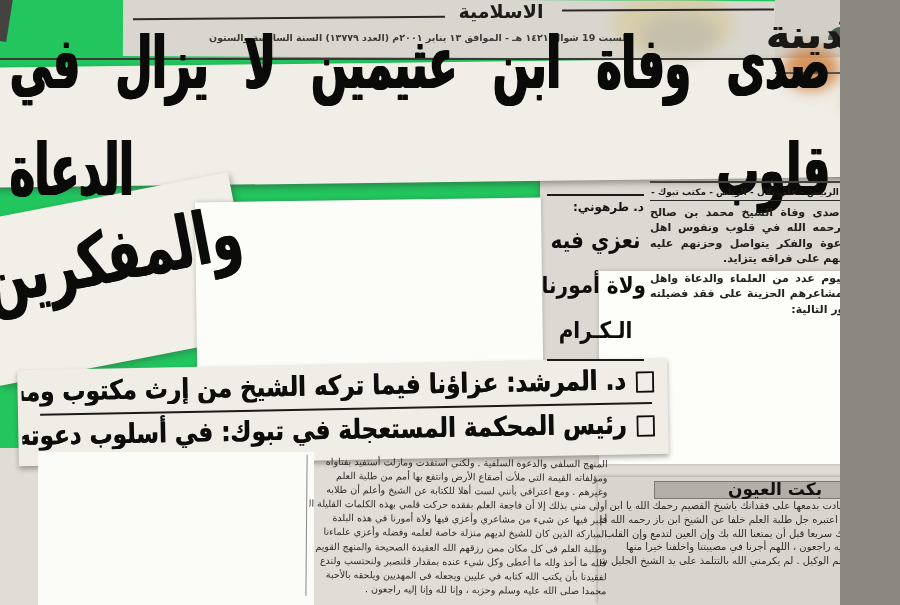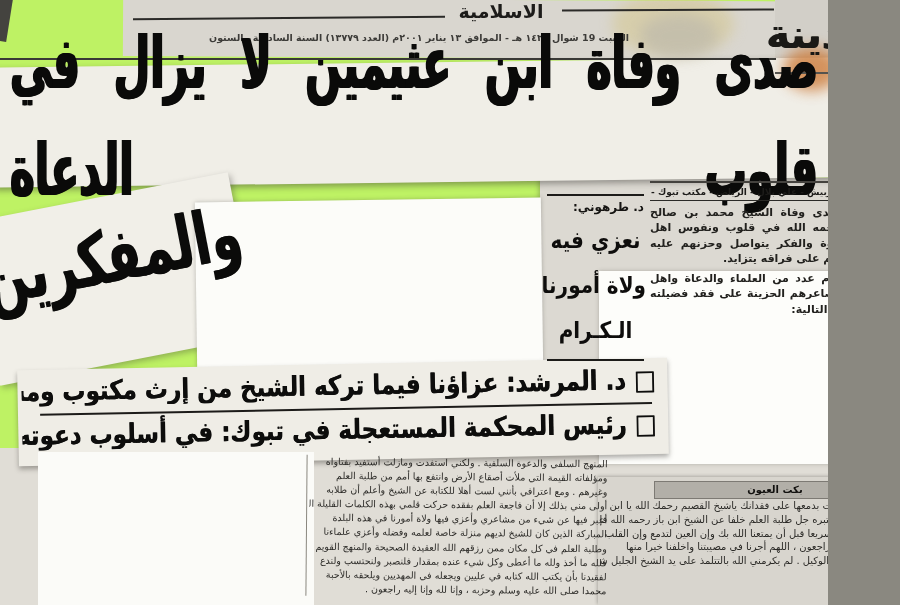--- a/index.html
+++ b/index.html
@@ -1,17 +1,17 @@
 <!DOCTYPE html>
 <html lang="ar"><head>
 <meta charset="utf-8">
 <style>
   html,body{margin:0;padding:0;background:#8a8880;}
   .canvas{position:relative;width:828px;height:605px;overflow:hidden;
-    background:#bef264;font-family:"DejaVu Sans",sans-serif;color:#141311;}
+    background:#22c55e;font-family:"DejaVu Sans",sans-serif;color:#141311;padding-left:12px;}
   .ar{direction:rtl;unicode-bidi:isolate;}
   
   .piece{position:absolute;z-index:1;}
   #masthead-bg{left:123px;top:0;width:777px;height:58px;background:#d9d6cf;transform:rotate(.3deg);}
   #logo-bg{left:775px;top:0;width:125px;height:80px;background:#d2cfc8;}
   #bottom-bg{left:0;top:448px;width:900px;height:157px;background:#e0ddd6;}
   #midright-bg{left:540px;top:178px;width:358px;height:292px;background:#dcd9d2;box-shadow:-2px 0 4px rgba(60,58,52,.25);}
   
   .layer2{position:absolute;z-index:2;}
   #headline-strip{left:-6px;top:62px;width:912px;height:120px;background:#f0eee7;transform:rotate(-.7deg);box-shadow:0 3px 6px rgba(55,53,48,.45);}
@@ -64,21 +64,21 @@
   #subheads{left:22px;top:368px;width:642px;transform:rotate(-1.1deg);}
   .subhead{font-size:23px;font-weight:bold;color:#0d0d0c;white-space:nowrap;overflow:hidden;text-align:right;
     padding:4px 8px 0 4px;transform:scaleY(1.18);text-shadow:.5px 0 0 #0d0d0c;}
   #subhead-rule{height:1.5px;background:#1c1b19;margin:10px 12px 2px 18px;}
   
   #left-article{left:306px;top:456px;width:298px;border-left:1px solid #8a877f;padding-left:2px;transform:rotate(.5deg);}
   .la-line{font-size:9.5px;line-height:14.1px;white-space:nowrap;overflow:hidden;text-align:right;color:#2b2a27;}
   
   #weeping{left:600px;top:481px;width:296px;}
   #weeping-header{width:240px;margin-left:54px;height:16px;background:#b2afa8;border:1px solid #7d7a74;
-    text-align:center;font-size:10px;font-weight:bold;line-height:15px;color:#12110f;}
+    text-align:center;font-size:17px;font-weight:bold;line-height:15px;color:#12110f;}
   #weeping-byline{font-size:10px;font-weight:bold;text-align:right;margin:5px 2px 3px 0;color:#1d1c1a;}
   .w-line{font-size:10px;line-height:13.8px;white-space:nowrap;overflow:hidden;text-align:right;color:#2b2a27;}
 </style>
 </head>
 <body>
 
 <div class="canvas">
 
   <div class="piece" id="masthead-bg"></div>
   <div class="piece" id="logo-bg"></div>

